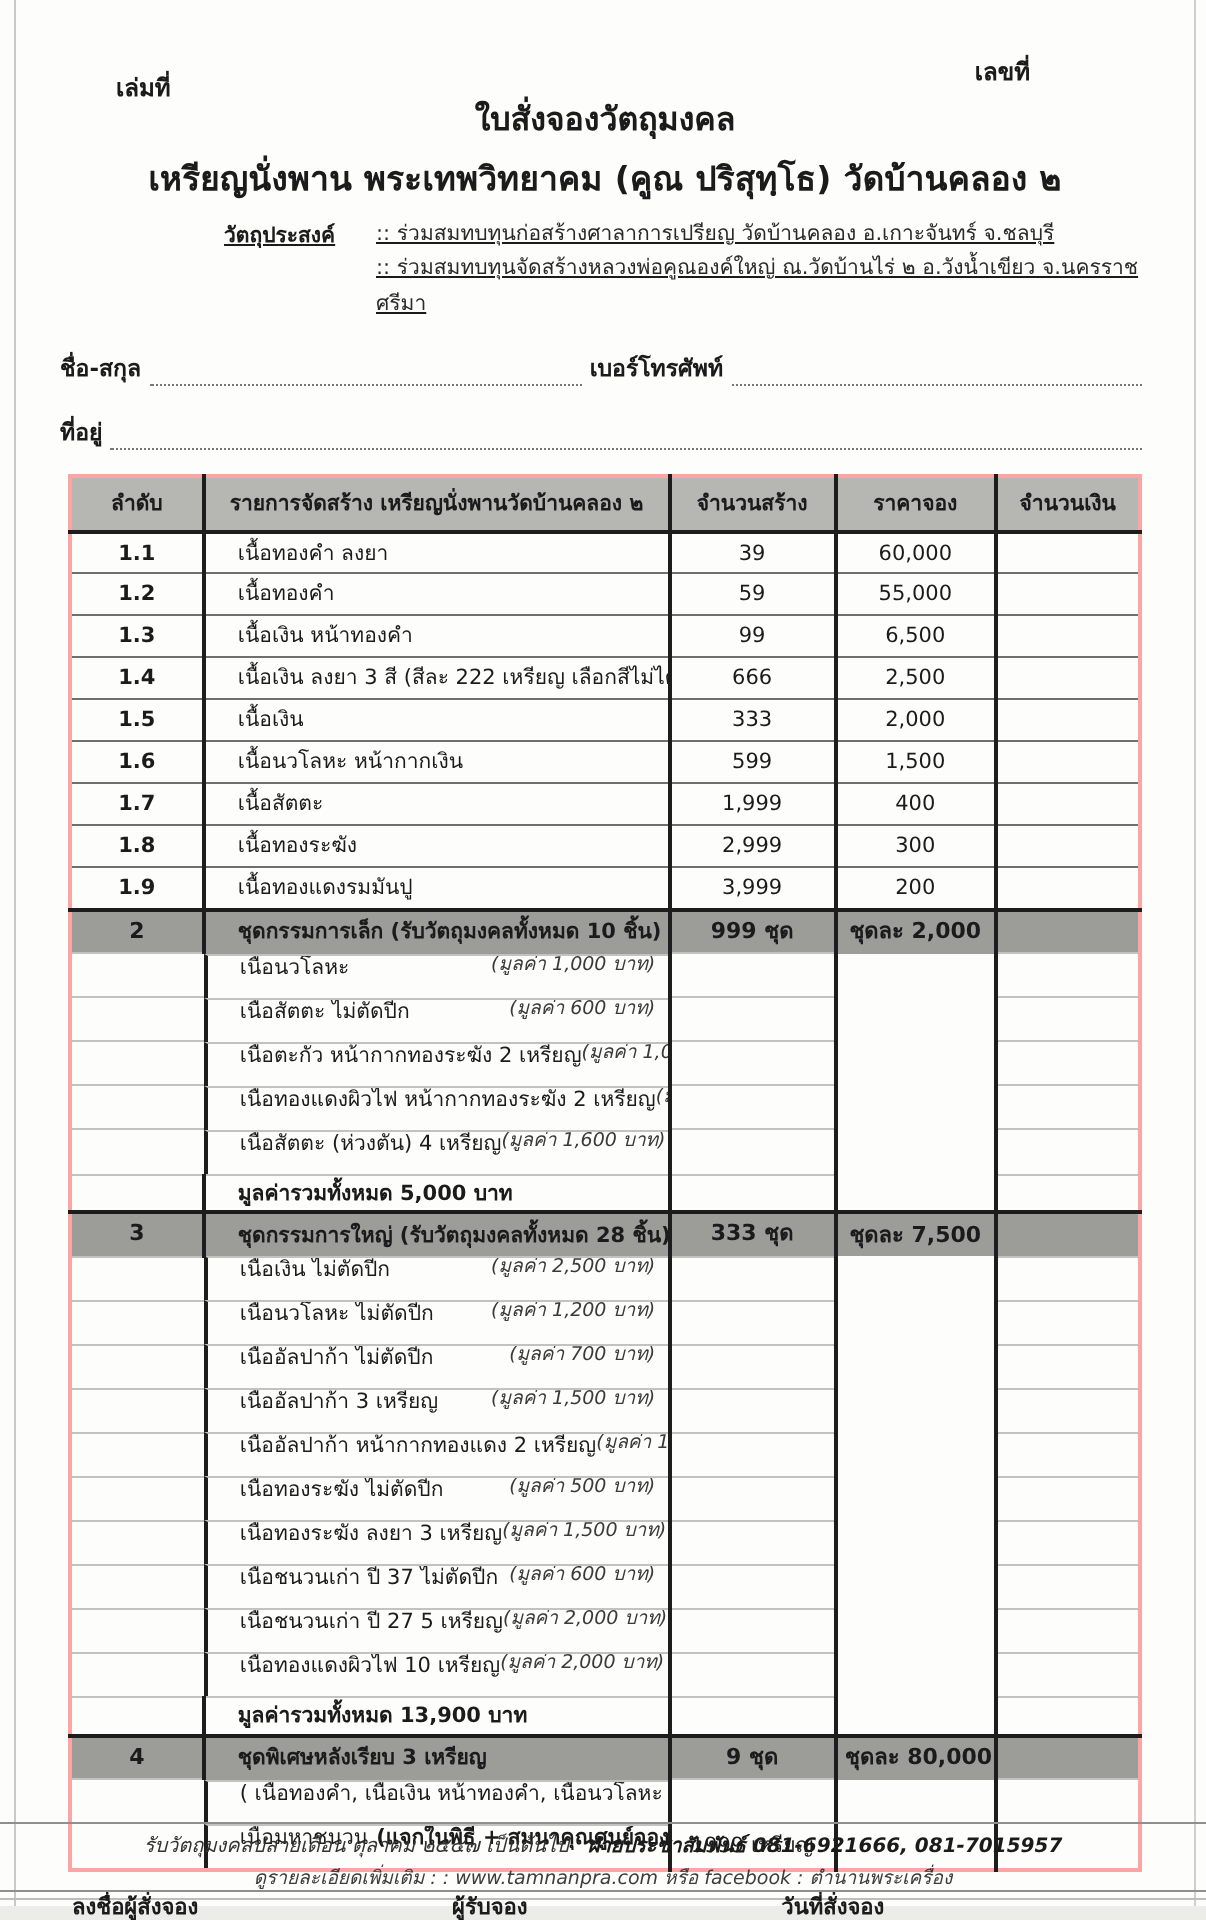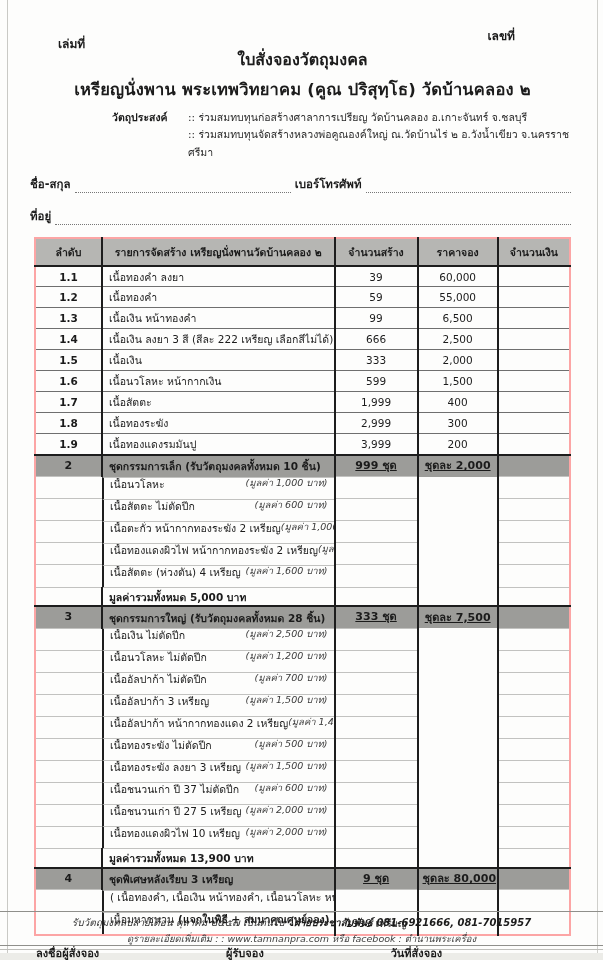--- a/index.html
+++ b/index.html
@@ -19,21 +19,21 @@
   .scan-strip      { position:absolute; left:0; right:0; top:953px; height:7px; background:#ecece8; }
 
   .page { position:absolute; left:30px; right:28px; top:0; }
 
   .head-row { display:flex; justify-content:space-between; padding:34px 60px 0 28px; font-size:12px; font-weight:bold; }
   .head-row .right { transform: translateY(-8px); }
 
   .title    { text-align:center; font-size:16px; font-weight:bold; margin-top:-6px; }
   .subtitle { text-align:center; font-size:16.5px; font-weight:bold; margin-top:4px; letter-spacing:.2px; }
 
-  .purpose-row { display:flex; margin:7px 0 0 82px; font-size:10.5px; }
+  .purpose-row { display:flex; margin:7px 0 0 82px; font-size:10.5px;text-decoration:underline; }
   .purpose-label { font-weight:bold; width:76px; flex:none; }
   .purpose-lines { line-height:1.65; color:#2a2a2a; }
 
   .field-row { display:flex; align-items:flex-end; font-size:11.5px; font-weight:bold; margin-top:14px; }
   .dots { flex:1; border-bottom:1px dotted #777; height:12px; margin:0 4px; }
   .dots.short { flex:.95; }
 
   table.order { border-collapse:collapse; width:537px; margin:12px auto 0 auto; table-layout:fixed;
                 border:2px solid #fca5a5; }
   col.c-no     { width:12.5%; }
@@ -51,27 +51,27 @@
   tbody td { height:21px; font-size:10.5px; white-space:nowrap; }
   tr.item td    { border-top:1px solid #6f6f6f; }
   tr.item:first-child td { border-top:none; }
   tr.section td { background:var(--section-bg); border-top:2px solid #1d1d1d; font-weight:bold; height:22px; }
   tr.sub td, tr.total td { border-top:1px solid #c2c2c0; }
   tr.sub td.cell-price, tr.total td.cell-price { border-top:none; }
   tr.total td { height:19px; }
 
   td.cell-no { text-align:center; font-weight:bold; font-size:10.5px; }
   tr.section td.cell-no { font-size:11px; }
-  td.cell-desc { padding-left:6px; }
+  td.cell-desc { padding-left:16px; }
   tr.sub td.cell-desc { display:flex; align-items:flex-start; height:22px; }
   tr.sub td.cell-desc .note { margin-left:auto; font-style:italic; font-size:9.5px; color:#3a3a3a; padding-right:2px; }
   tr.sub td.cell-desc .bold-part { font-weight:bold; margin-left:4px; }
   tr.total td.cell-desc { font-weight:bold; }
   td.cell-qty, td.cell-price { text-align:center; }
-  tr.section td.cell-qty, tr.section td.cell-price { font-size:11px;text-decoration:underline; }
+  tr.section td.cell-qty, tr.section td.cell-price { font-size:11px; }
 
   .sig-row { display:flex; align-items:flex-end; font-size:11px; font-weight:bold; margin:8px 6px 0 6px; }
 
   .footer-band { position:absolute; left:0; right:0; top:911px; height:35px;
                  border-top:1.5px solid #8f8f8b; border-bottom:1.5px solid #8f8f8b;
                  text-align:center; font-style:italic; padding-top:3px; }
   .footer-band .l1 { font-size:10px; color:#333; }
   .footer-band .l1 .b { font-weight:bold; color:#1b1b1b; }
   .footer-band .l2 { font-size:9.5px; color:#3d3d3d; margin-top:1px; }
 </style>

